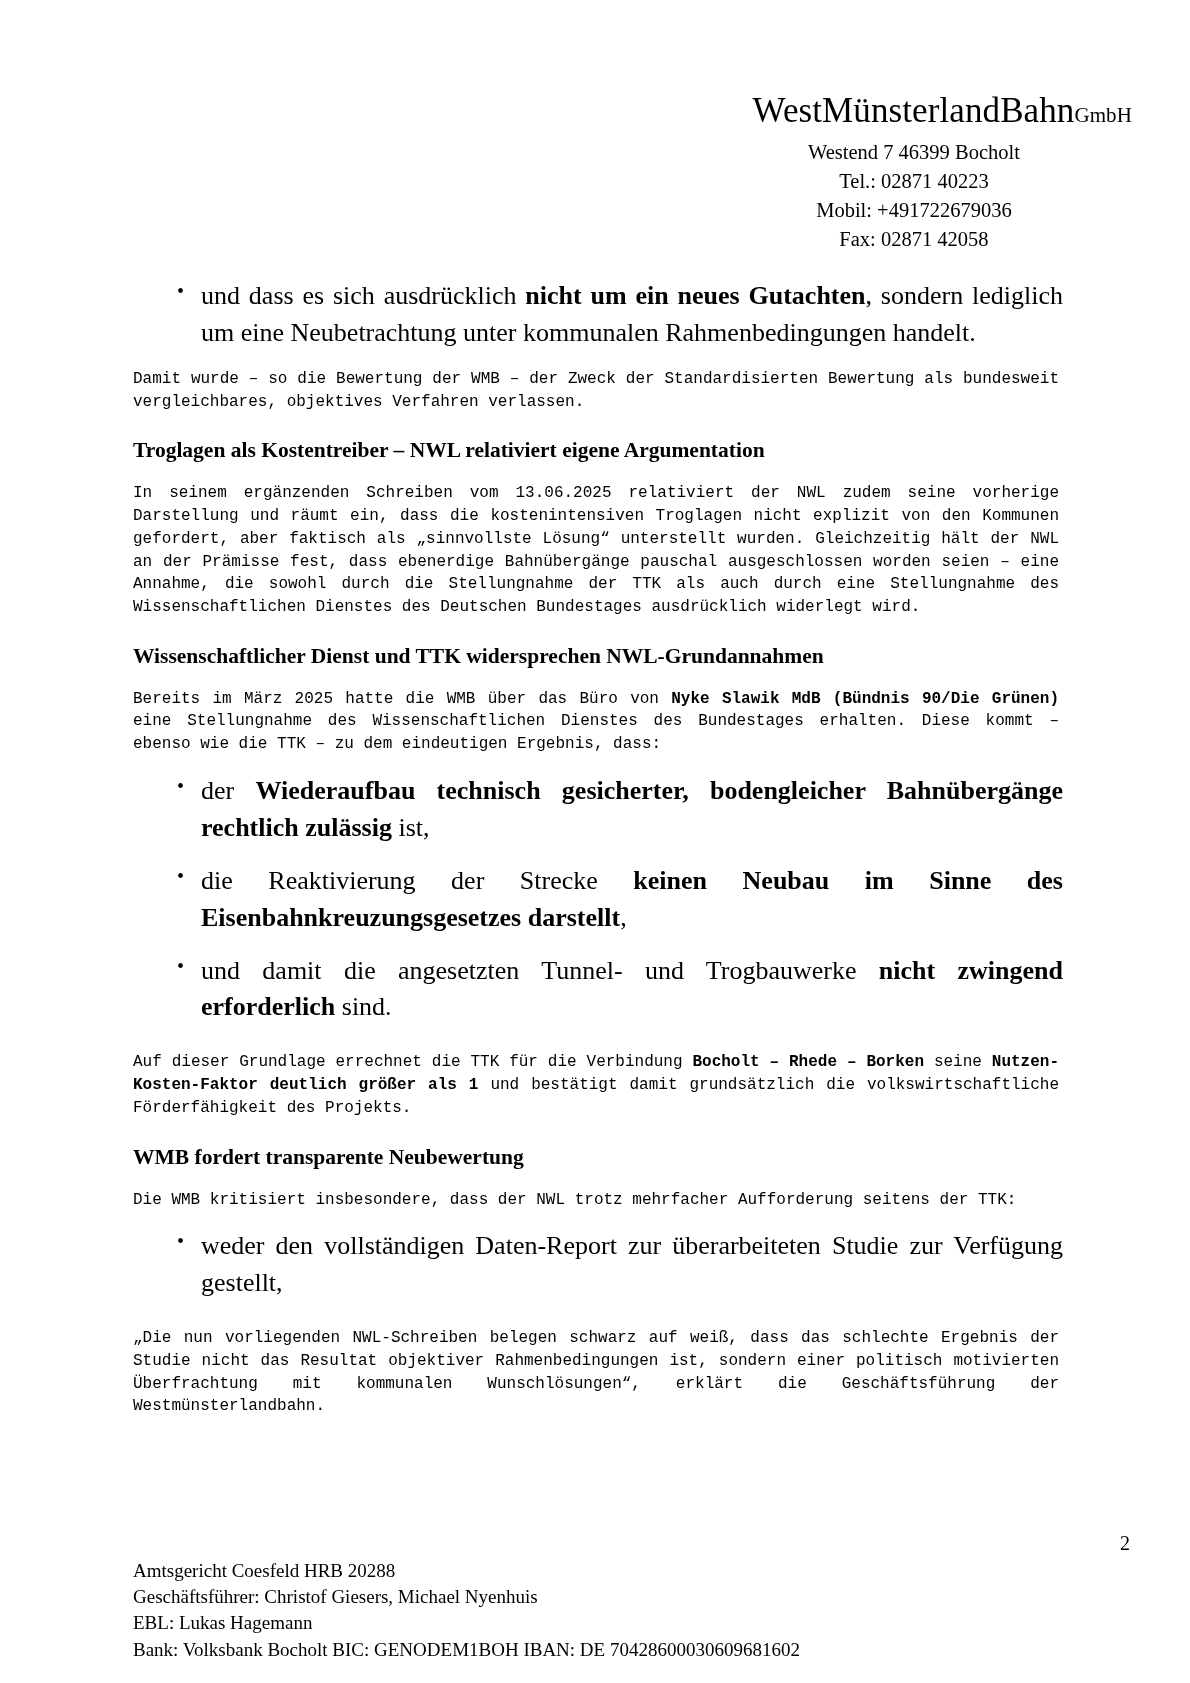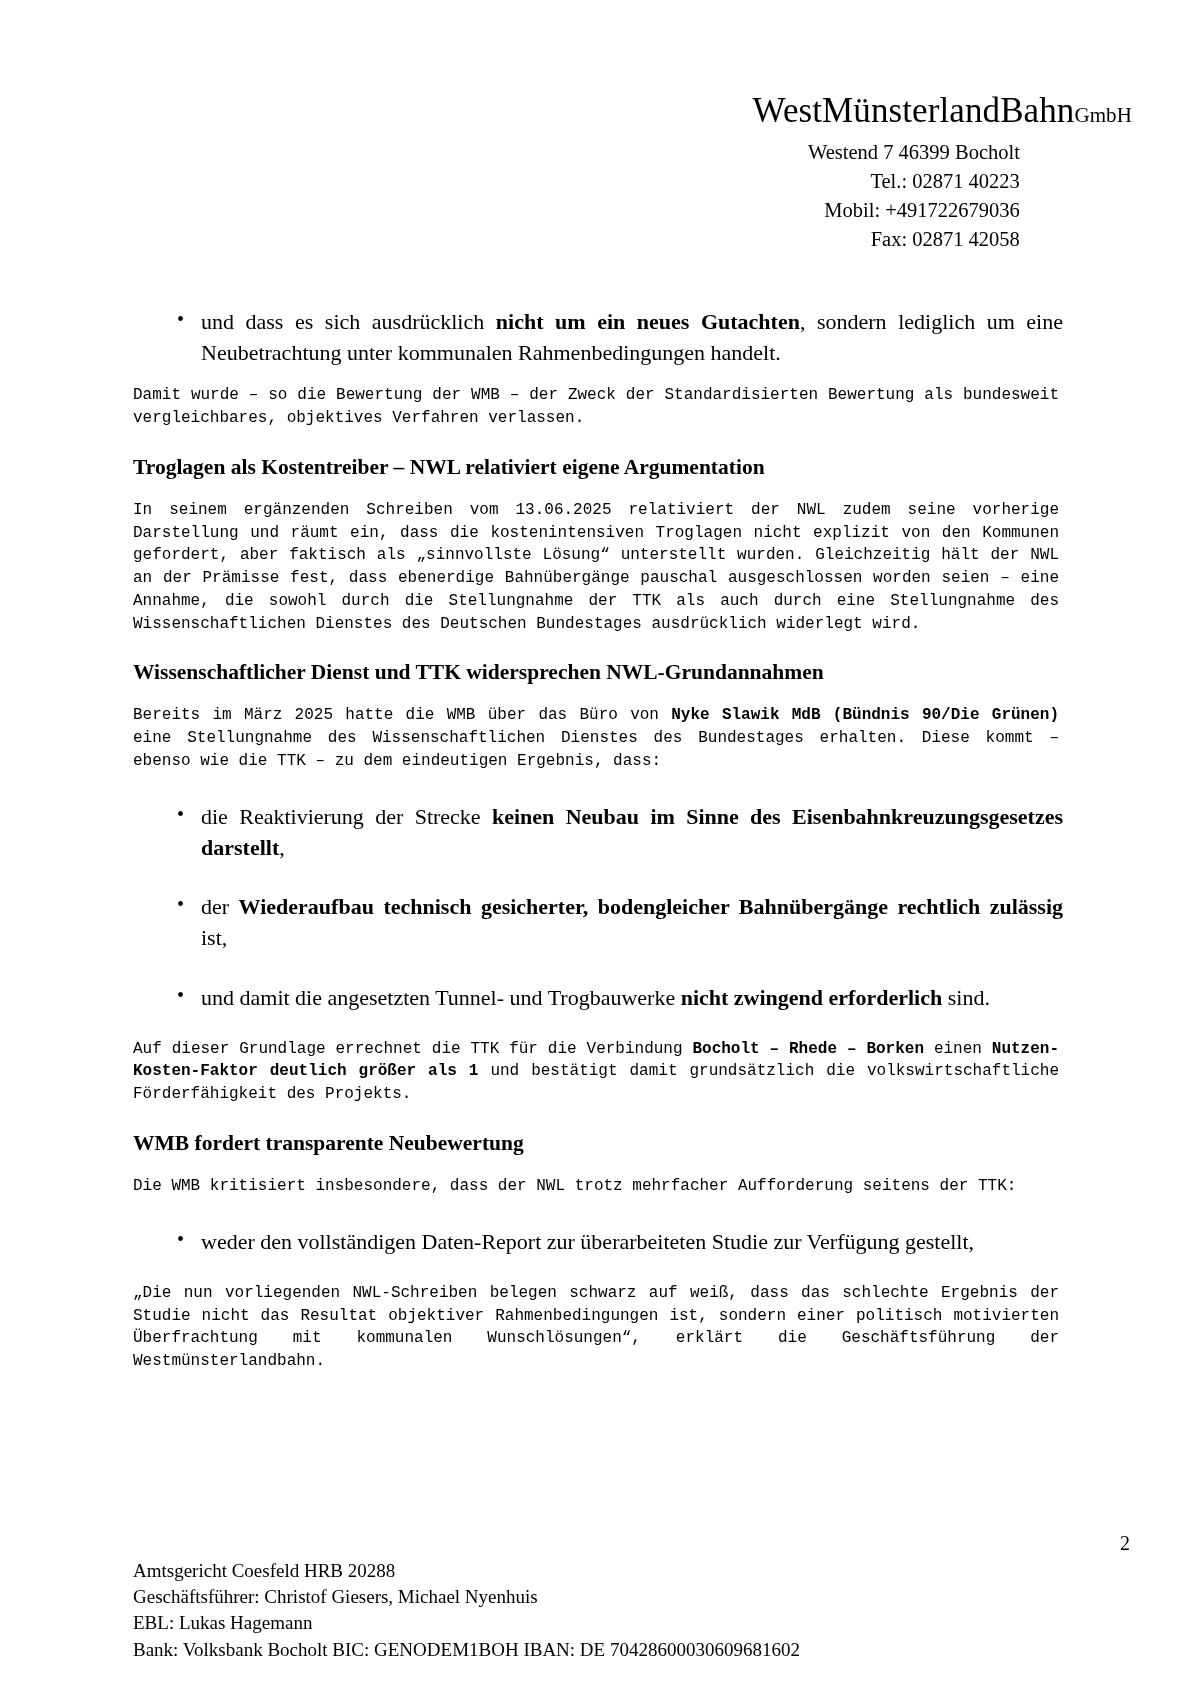--- a/index.html
+++ b/index.html
@@ -40,21 +40,21 @@
   .company-suffix {
     font-size: 21px;
   }
 
   .contact-block {
     position: absolute;
     top: 138px;
     left: 808px;
     font-size: 20.5px;
     line-height: 1.42;
-    text-align: right;
+    text-align: center;
     white-space: nowrap;
   }
 
   
   .content {
     position: absolute;
     left: 133px;
     top: 278px;
     width: 930px;
   }
@@ -77,26 +77,25 @@
     font-weight: bold;
   }
 
   ul.bullets {
     margin: 0 0 16px 0;
     padding: 0 0 0 52px;
     list-style: none;
   }
   ul.bullets li {
     position: relative;
-    font-size: 22px;
+    font-size: 26px;
     line-height: 1.42;
     margin-bottom: 16px;
     text-align: justify;
     padding-left: 16px;
-    margin-top: 28px;
   }
   ul.bullets li:last-child { margin-bottom: 0; }
   ul.bullets li::before {
     content: "\2022";
     position: absolute;
     left: -8px;
     top: -1px;
     font-size: 20px;
   }
   b, strong { font-weight: bold; }
@@ -150,28 +149,28 @@
 
     <h2 class="heading">Troglagen als Kostentreiber – NWL relativiert eigene Argumentation</h2>
 
     <p class="para">In seinem ergänzenden Schreiben vom 13.06.2025 relativiert der NWL zudem seine vorherige Darstellung und räumt ein, dass die kostenintensiven Troglagen nicht explizit von den Kommunen gefordert, aber faktisch als „sinnvollste Lösung“ unterstellt wurden. Gleichzeitig hält der NWL an der Prämisse fest, dass ebenerdige Bahnübergänge pauschal ausgeschlossen worden seien – eine Annahme, die sowohl durch die Stellungnahme der TTK als auch durch eine Stellungnahme des Wissenschaftlichen Dienstes des Deutschen Bundestages ausdrücklich widerlegt wird.</p>
 
     <h2 class="heading">Wissenschaftlicher Dienst und TTK widersprechen NWL-Grundannahmen</h2>
 
     <p class="para"><span>Bereits im März 2025 hatte die WMB über das Büro von </span><b>Nyke Slawik MdB (Bündnis 90/Die Grünen)</b><span> eine Stellungnahme des Wissenschaftlichen Dienstes des Bundestages erhalten. Diese kommt – ebenso wie die TTK – zu dem eindeutigen Ergebnis, dass:</span></p>
 
     <ul class="bullets">
+      <li><span>der </span><b>Wiederaufbau technisch gesicherter, bodengleicher Bahnübergänge rechtlich zulässig</b><span> ist,</span></li>
       <li><span>die Reaktivierung der Strecke </span><b>keinen Neubau im Sinne des Eisenbahnkreuzungsgesetzes darstellt</b><span>,</span></li>
-      <li><span>der </span><b>Wiederaufbau technisch gesicherter, bodengleicher Bahnübergänge rechtlich zulässig</b><span> ist,</span></li>
       <li><span>und damit die angesetzten Tunnel- und Trogbauwerke </span><b>nicht zwingend erforderlich</b><span> sind.</span></li>
     </ul>
 
     <div class="spacer-sm"></div>
 
-    <p class="para"><span>Auf dieser Grundlage errechnet die TTK für die Verbindung </span><b>Bocholt – Rhede – Borken</b><span> einen </span><b>Nutzen-Kosten-Faktor deutlich größer als 1</b><span> und bestätigt damit grundsätzlich die volkswirtschaftliche Förderfähigkeit des Projekts.</span></p>
+    <p class="para"><span>Auf dieser Grundlage errechnet die TTK für die Verbindung </span><b>Bocholt – Rhede – Borken</b><span> seine </span><b>Nutzen-Kosten-Faktor deutlich größer als 1</b><span> und bestätigt damit grundsätzlich die volkswirtschaftliche Förderfähigkeit des Projekts.</span></p>
 
     <h2 class="heading">WMB fordert transparente Neubewertung</h2>
 
     <p class="para">Die WMB kritisiert insbesondere, dass der NWL trotz mehrfacher Aufforderung seitens der TTK:</p>
 
     <ul class="bullets">
       <li>weder den vollständigen Daten-Report zur überarbeiteten Studie zur Verfügung gestellt,</li>
     </ul>
 
     <div class="spacer-sm"></div>

